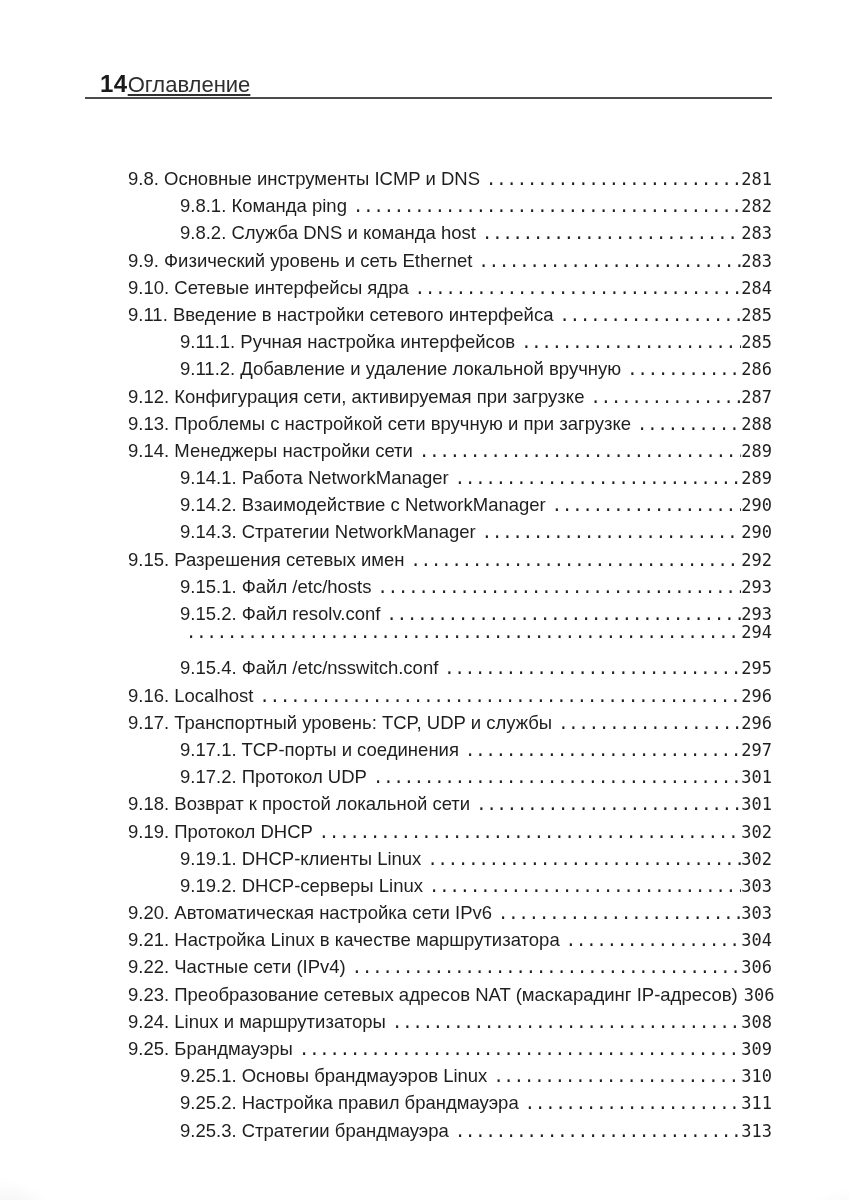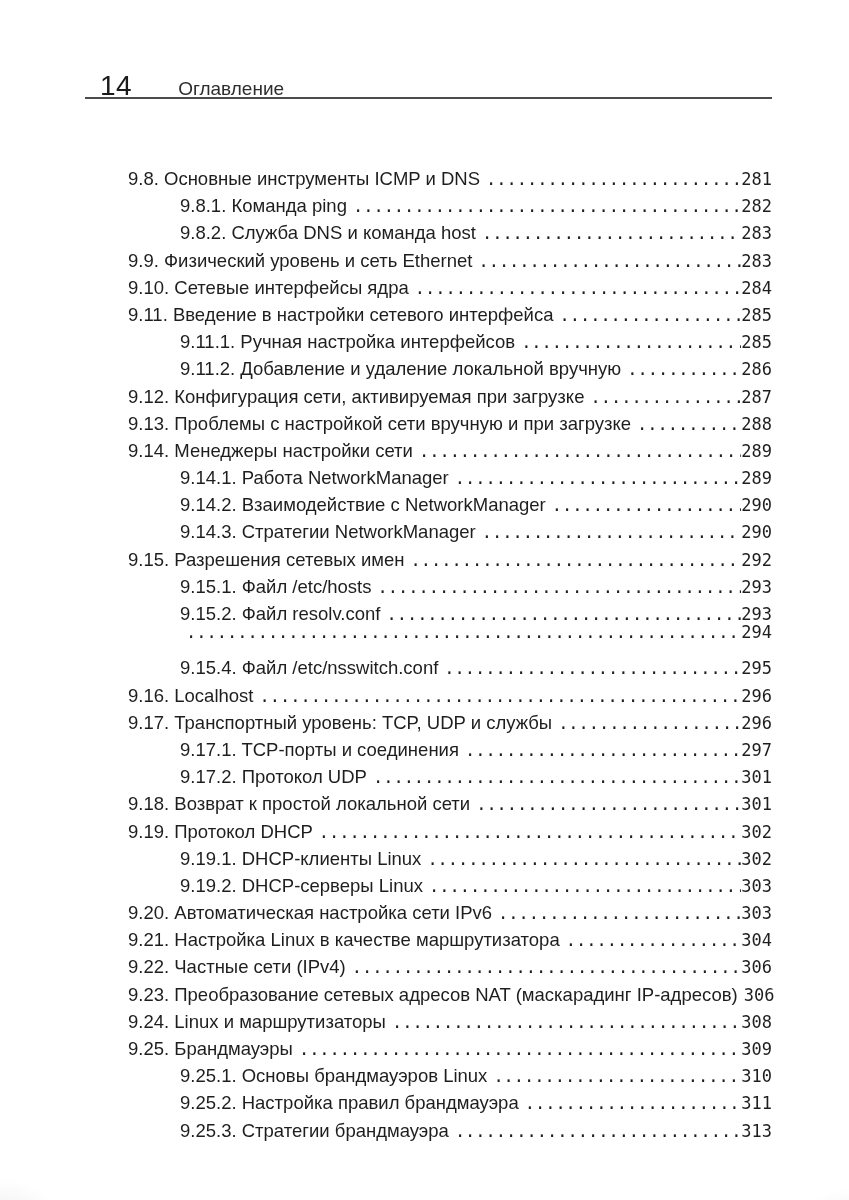--- a/index.html
+++ b/index.html
@@ -22,29 +22,29 @@
 
   
   .running-head {
     position: absolute;
     top: 70px;
     left: 100px;
     display: flex;
     align-items: baseline;
   }
   .folio {
-    font-size: 28px;
-    font-weight: normal;
+    font-size: 24px;
+    font-weight: bold;
     color: #1a1a1a;
     letter-spacing: 0.5px;
   }
   .running-title {
-    margin-left: 46px;
-    font-size: 19px;
+    font-size: 22px;
     color: #2e2e2e;
+    text-decoration: underline;
   }
   .head-rule {
     position: absolute;
     top: 97px;
     left: 85px;
     width: 687px;
     height: 2px;
     background: #4c4c4c;
   }
 

